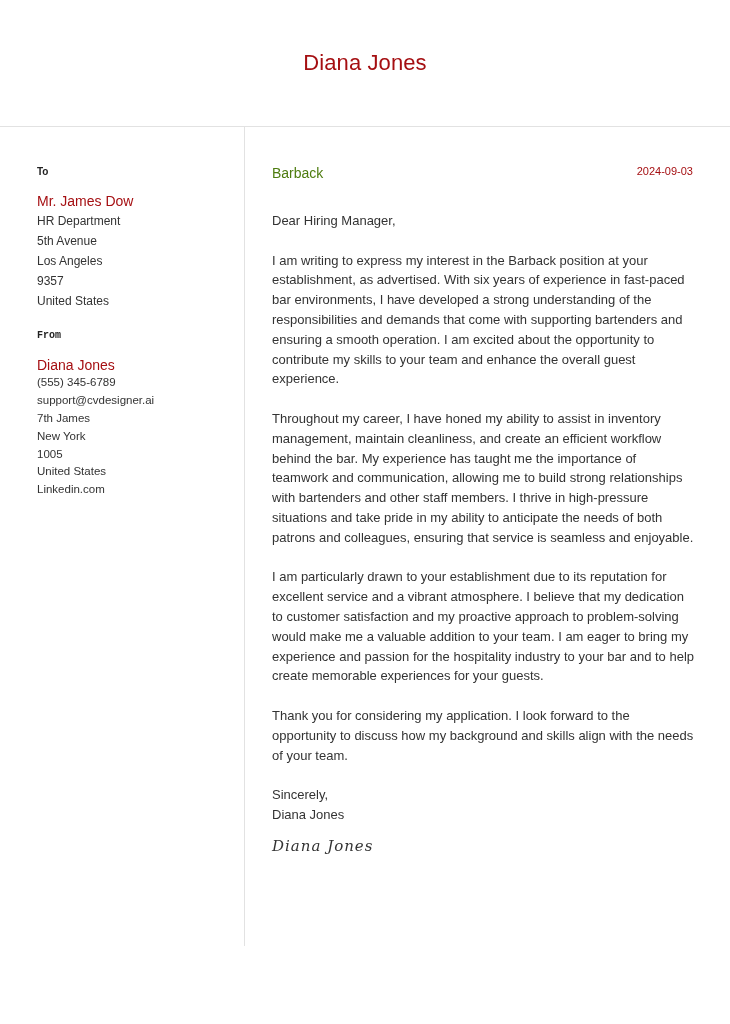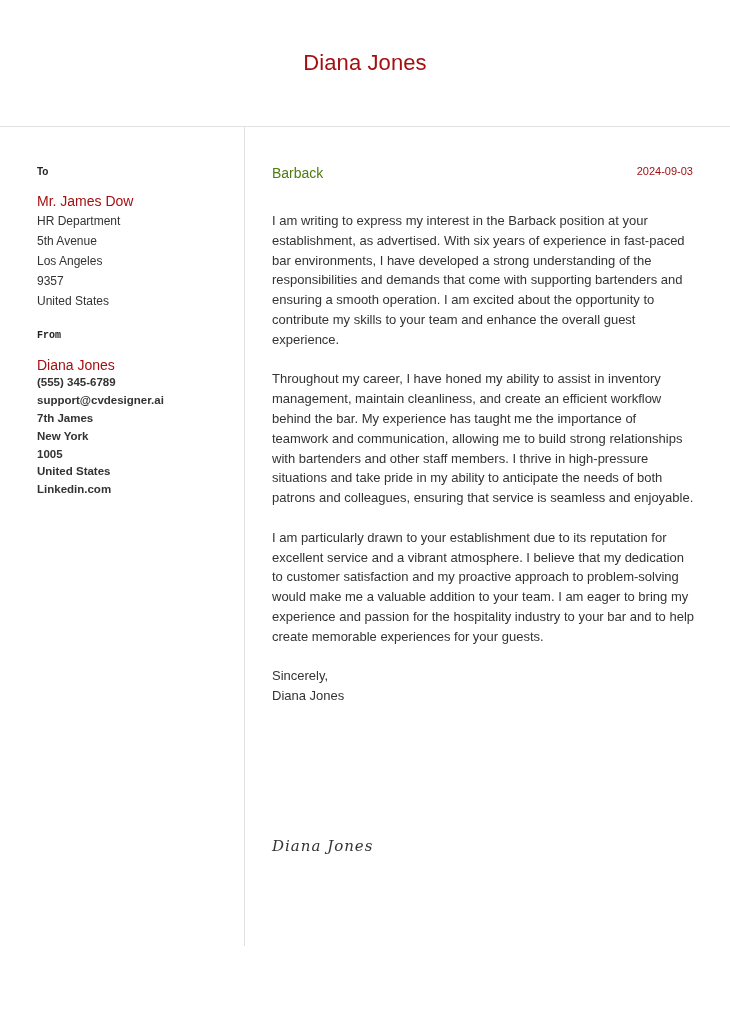--- a/index.html
+++ b/index.html
@@ -7,21 +7,21 @@
          font-family: "Liberation Sans", sans-serif; color: #333333; }
   .header-name { position: absolute; top: 50px; left: 0; width: 730px; text-align: center;
                  font-size: 22px; color: #a50f12; letter-spacing: 0.1px; }
   .hrule { position: absolute; top: 126px; left: 0; width: 730px; height: 1px; background: #e2e2e2; }
   .vrule { position: absolute; top: 127px; left: 244px; width: 1px; height: 819px; background: #e2e2e2; }
   .sec-label { position: absolute; font-size: 10px; font-weight: bold; color: #222; }
   .red-name { position: absolute; font-size: 14px; color: #a50f12; }
   .addr { position: absolute; font-size: 12px; line-height: 20px; color: #333; }
   .addr div { height: 20px; }
   .from-list { position: absolute; font-size: 11.5px; line-height: 17.9px; color: #333; }
-  .from-list div { height: 17.9px; font-weight: bold; }
+  .from-list div { height: 17.9px; }
   .job-title { position: absolute; top: 165px; left: 272px; font-size: 14px; color: #4d7c0f; }
   .date { position: absolute; top: 165px; right: 37px; font-size: 11px; color: #a50f12; }
   .body-text { position: absolute; left: 272px; width: 424px; font-size: 13px; line-height: 19.8px; color: #333; }
   .body-text p { margin: 0 0 19.8px 0; }
   .signature { position: absolute; left: 272px; top: 837px; font-family: "DejaVu Serif", serif;
                font-style: italic; font-size: 15px; letter-spacing: 1px; color: #333; }
 </style>
 </head>
 <body>
 
@@ -48,20 +48,22 @@
   <div>New York</div>
   <div>1005</div>
   <div>United States</div>
   <div>Linkedin.com</div>
 </div>
 
 <div class="job-title">Barback</div>
 <div class="date">2024-09-03</div>
 
 <div class="body-text" style="top:211px;">
+  <p>Dear Hiring Manager,</p>
   <p>I am writing to express my interest in the Barback position at your establishment, as advertised. With six years of experience in fast-paced bar environments, I have developed a strong understanding of the responsibilities and demands that come with supporting bartenders and ensuring a smooth operation. I am excited about the opportunity to contribute my skills to your team and enhance the overall guest experience.</p>
   <p>Throughout my career, I have honed my ability to assist in inventory management, maintain cleanliness, and create an efficient workflow behind the bar. My experience has taught me the importance of teamwork and communication, allowing me to build strong relationships with bartenders and other staff members. I thrive in high-pressure situations and take pride in my ability to anticipate the needs of both patrons and colleagues, ensuring that service is seamless and enjoyable.</p>
   <p>I am particularly drawn to your establishment due to its reputation for excellent service and a vibrant atmosphere. I believe that my dedication to customer satisfaction and my proactive approach to problem-solving would make me a valuable addition to your team. I am eager to bring my experience and passion for the hospitality industry to your bar and to help create memorable experiences for your guests.</p>
+  <p>Thank you for considering my application. I look forward to the opportunity to discuss how my background and skills align with the needs of your team.</p>
   <div>Sincerely,</div>
   <div>Diana Jones</div>
 </div>
 
 <div class="signature">Diana Jones</div>
 
 </body></html>

